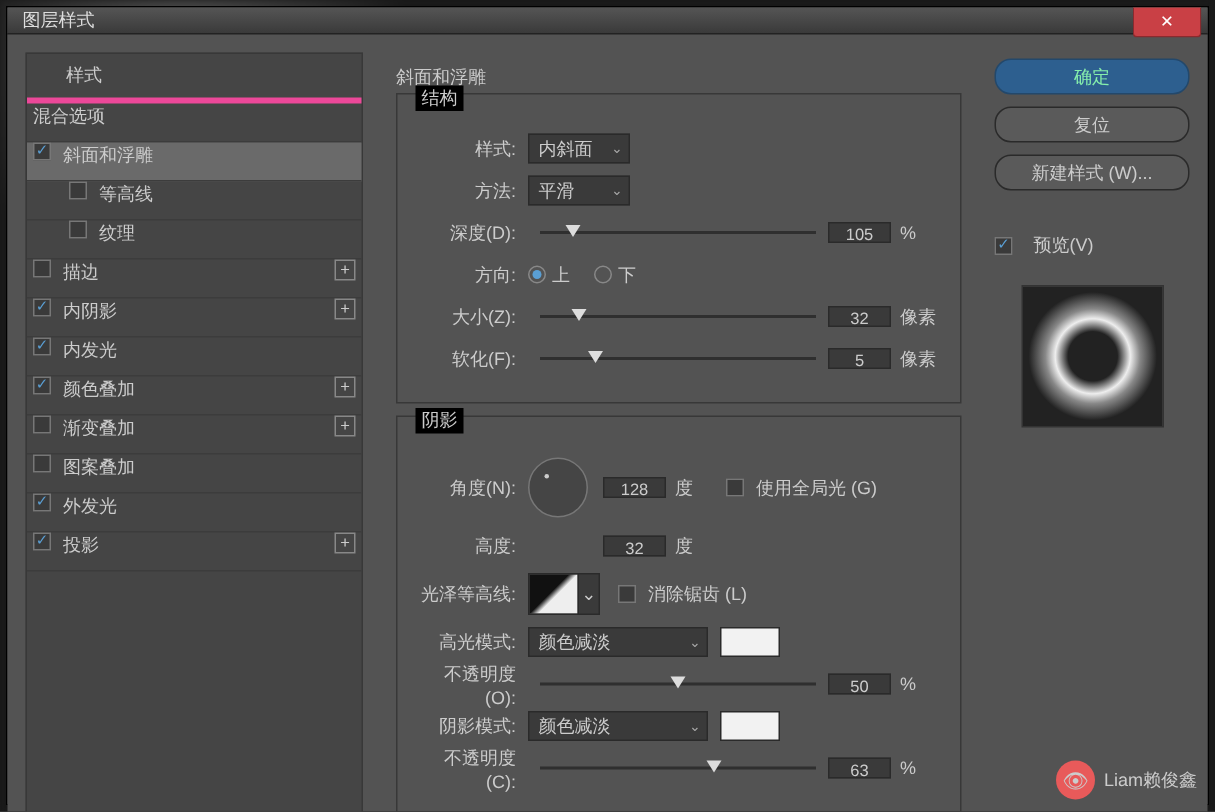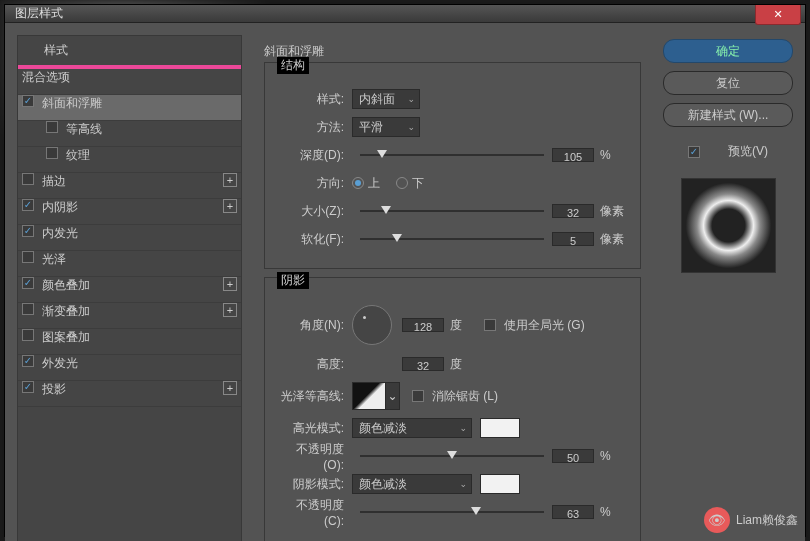--- a/index.html
+++ b/index.html
@@ -40,21 +40,21 @@
 .anglewheel{width:40px;height:40px;border:1px solid #777;border-radius:50%;position:relative;margin-right:10px;background:#454545}
 .anglewheel::after{content:"";position:absolute;width:3px;height:3px;background:#ccc;border-radius:50%;top:10px;left:10px}
 .swatch{width:40px;height:20px;border:1px solid #2a2a2a;margin-left:8px;cursor:pointer}
 .swatch.white{background:#f2f2f2}
 .contour{width:34px;height:28px;background:linear-gradient(135deg,#111 45%,#eee 55%);border:1px solid #2a2a2a}
 .contour-caret{width:14px;height:28px;background:#3a3a3a;border:1px solid #2a2a2a;border-left:none;display:flex;align-items:center;justify-content:center}
 .right{width:130px;display:flex;flex-direction:column;gap:8px;padding-top:4px}
 .rbtn{height:24px;border-radius:11px;display:flex;align-items:center;justify-content:center;cursor:pointer;border:1px solid #2a2a2a}
 .rbtn.primary{background:#2d5f8f;border-color:#23486b;color:#86efac}
 .rbtn.sec{background:#5a5a5a}
-.prevrow{display:flex;align-items:center;justify-content:center;gap:20px;margin-top:8px}
+.prevrow{display:flex;align-items:center;gap:6px;margin-top:20px}
 .preview{width:95px;height:95px;background:radial-gradient(circle at 50% 50%,#222 25%,#eee 38%,#888 48%,#222 65%);border:1px solid #333;margin:10px auto}
 .watermark{position:absolute;right:12px;bottom:8px;color:#e8e8e8;font-size:20px;font-weight:500;display:flex;align-items:center;gap:6px}
 .wmicon{width:26px;height:26px;background:#e85a5a;border-radius:50%;display:flex;align-items:center;justify-content:center;font-size:14px}
 </style>
 </head>
 <body>
 
 <div class="bgblur"></div>
 <div class="win">
   <div class="titlebar">
@@ -88,24 +88,20 @@
           <div class="lrow">
             <div class="chk on"></div>
             <span class="lbl">内阴影</span>
             <div class="plus">+</div>
           </div>
           <div class="lrow">
             <div class="chk on"></div>
             <span class="lbl">内发光</span>
           </div>
           <div class="lrow">
-            <div class="chk"></div>
-            <span class="lbl">光泽</span>
-          </div>
-          <div class="lrow">
             <div class="chk on"></div>
             <span class="lbl">颜色叠加</span>
             <div class="plus">+</div>
           </div>
           <div class="lrow">
             <div class="chk"></div>
             <span class="lbl">渐变叠加</span>
             <div class="plus">+</div>
           </div>
           <div class="lrow">

